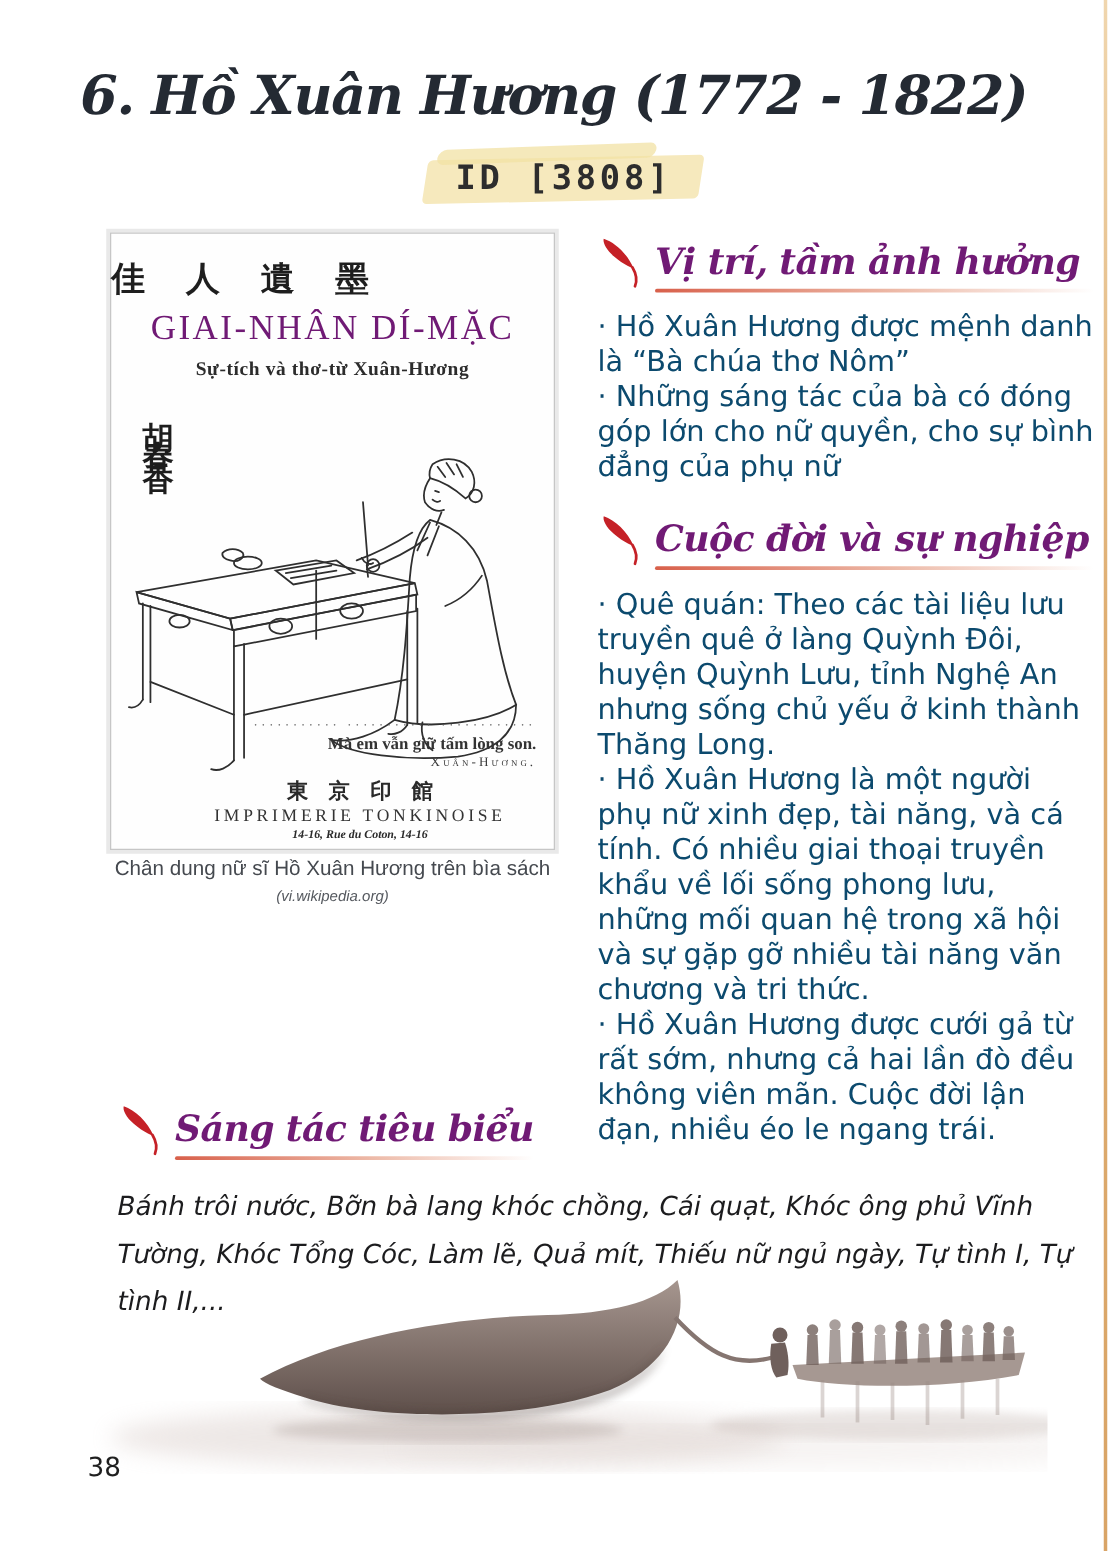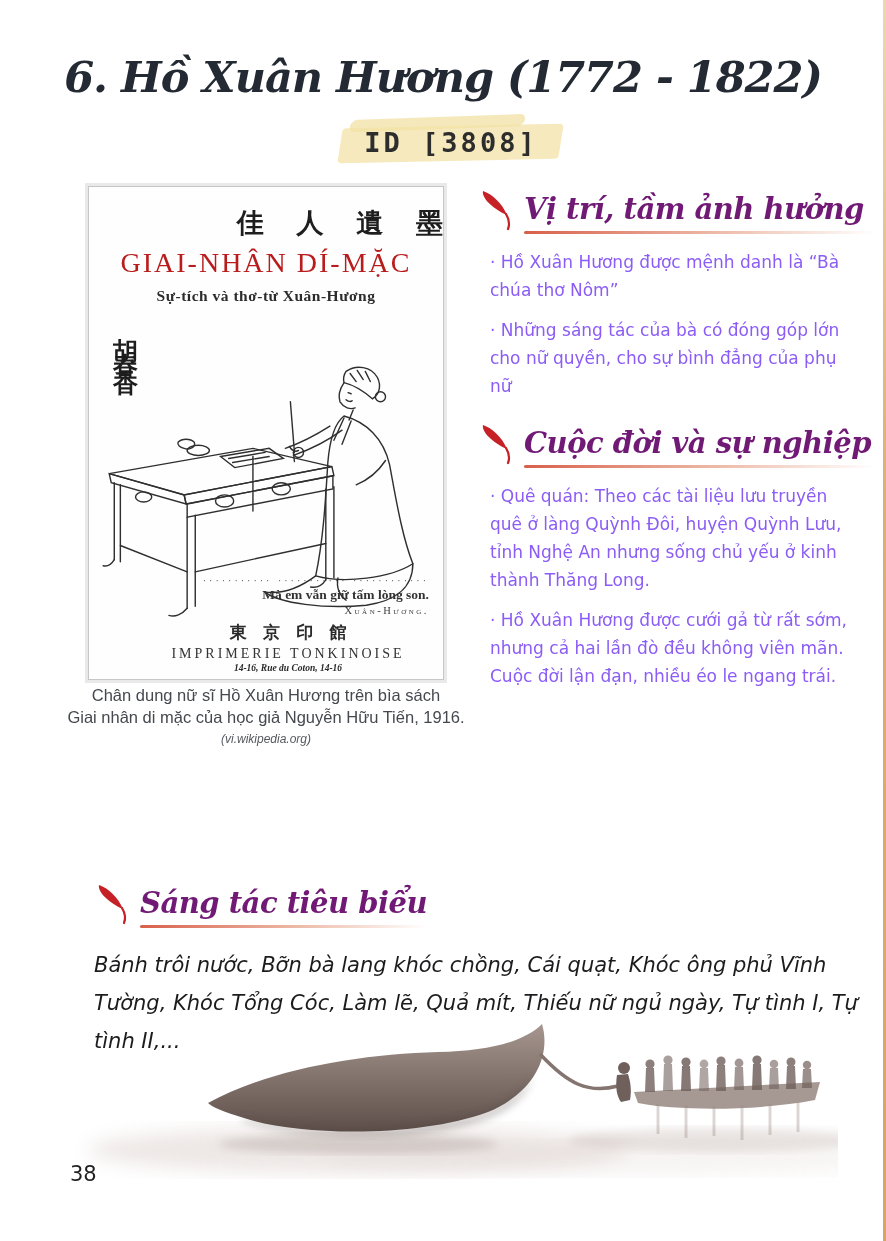--- a/index.html
+++ b/index.html
@@ -57,26 +57,26 @@
   
   .cover{
     position:absolute;left:88px;top:186px;width:356px;height:494px;
     margin:0;background:#fefefe;
     border:1px solid #c6c6c6;
     box-shadow:0 0 0 3px #e9e9e9;
     box-sizing:border-box;
     font-family:"Liberation Serif",serif;color:#222;
   }
   .cover-cjk{
-    margin-top:18px;text-align:right;
+    margin-top:18px;text-align:left;
     font-size:27px;font-weight:bold;word-spacing:26px;color:#1e1e1e;
   }
   .cover-latin{
     margin-top:6px;text-align:center;
-    font-size:28px;letter-spacing:2px;color:#b91c1c;
+    font-size:28px;letter-spacing:2px;color:#701a75;
     font-family:"Liberation Serif",serif;
   }
   .cover-sub{
     margin-top:8px;text-align:center;
     font-size:15.5px;font-weight:bold;letter-spacing:.5px;color:#2c2c2c;
   }
   .cover-calli{
     position:absolute;left:20px;top:130px;
     writing-mode:vertical-rl;text-orientation:upright;
     font-size:25px;letter-spacing:16px;color:#1d1d1d;font-weight:bold;
@@ -117,22 +117,22 @@
   .sec-heading{
     margin:0;
     font-family:"DejaVu Serif",serif;font-style:italic;font-weight:bold;
     font-size:29px;color:#701a75;letter-spacing:-.5px;
   }
   .hr-grad{
     height:2.5px;margin-top:5px;border-radius:2px;
     background:linear-gradient(90deg,#d8604b 0%,#edbaa8 55%,rgba(255,255,255,0) 100%);
   }
   .bullet{
-    margin:12px;
-    font-size:17px;line-height:28px;color:#8b5cf6;
+    margin:0;
+    font-size:23px;line-height:28px;color:#0c4a6e;
   }
   .sec-block2{margin-top:26px;}
 
   
   .sec3{position:absolute;left:58px;top:886px;width:800px;margin-left:36px;}
   .sec3 .ht-wrap{flex:0 0 auto;min-width:250px;}
   .works{
     margin:16px 0 0 0;
     font-style:italic;font-size:21px;line-height:38px;color:#1c1c1e;
     width:795px;
@@ -221,21 +221,20 @@
 
     <div class="cover-printer">
       <div class="printer-cjk">東 京 印 館</div>
       <div class="printer-name">IMPRIMERIE TONKINOISE</div>
       <div class="printer-addr">14-16, Rue du Coton, 14-16</div>
     </div>
   </figure>
 
   <figcaption class="caption">
     <div>Chân dung nữ sĩ Hồ Xuân Hương trên bìa sách</div>
-    <div>Giai nhân di mặc của học giả Nguyễn Hữu Tiến, 1916.</div>
     <div class="caption-src">(vi.wikipedia.org)</div>
   </figcaption>
 
   <section class="col-right">
 
     <div class="sec-header">
       <svg class="quill" viewBox="0 0 42 48">
         <path d="M5,3 C14,6 24,15 29,27 C29,27 21,24 13,17 C7,12 4,6 5,3 Z" fill="#c52127"></path>
         <path d="M28,26 C31,31 32,36 30,41" stroke="#c52127" stroke-width="2.2" fill="none" stroke-linecap="round"></path>
       </svg>
@@ -252,20 +251,21 @@
         <svg class="quill" viewBox="0 0 42 48">
           <path d="M5,3 C14,6 24,15 29,27 C29,27 21,24 13,17 C7,12 4,6 5,3 Z" fill="#c52127"></path>
           <path d="M28,26 C31,31 32,36 30,41" stroke="#c52127" stroke-width="2.2" fill="none" stroke-linecap="round"></path>
         </svg>
         <div class="ht-wrap">
           <h2 class="sec-heading">Cuộc đời và sự nghiệp</h2>
           <div class="hr-grad"></div>
         </div>
       </div>
       <p class="bullet">· Quê quán: Theo các tài liệu lưu truyền quê ở làng Quỳnh Đôi, huyện Quỳnh Lưu, tỉnh Nghệ An nhưng sống chủ yếu ở kinh thành Thăng Long.</p>
+      <p class="bullet">· Hồ Xuân Hương là một người phụ nữ xinh đẹp, tài năng, và cá tính. Có nhiều giai thoại truyền khẩu về lối sống phong lưu, những mối quan hệ trong xã hội và sự gặp gỡ nhiều tài năng văn chương và tri thức.</p>
       <p class="bullet">· Hồ Xuân Hương được cưới gả từ rất sớm, nhưng cả hai lần đò đều không viên mãn. Cuộc đời lận đạn, nhiều éo le ngang trái.</p>
     </div>
 
   </section>
 
   <section class="sec3">
     <div class="sec-header">
       <svg class="quill" viewBox="0 0 42 48">
         <path d="M5,3 C14,6 24,15 29,27 C29,27 21,24 13,17 C7,12 4,6 5,3 Z" fill="#c52127"></path>
         <path d="M28,26 C31,31 32,36 30,41" stroke="#c52127" stroke-width="2.2" fill="none" stroke-linecap="round"></path>

